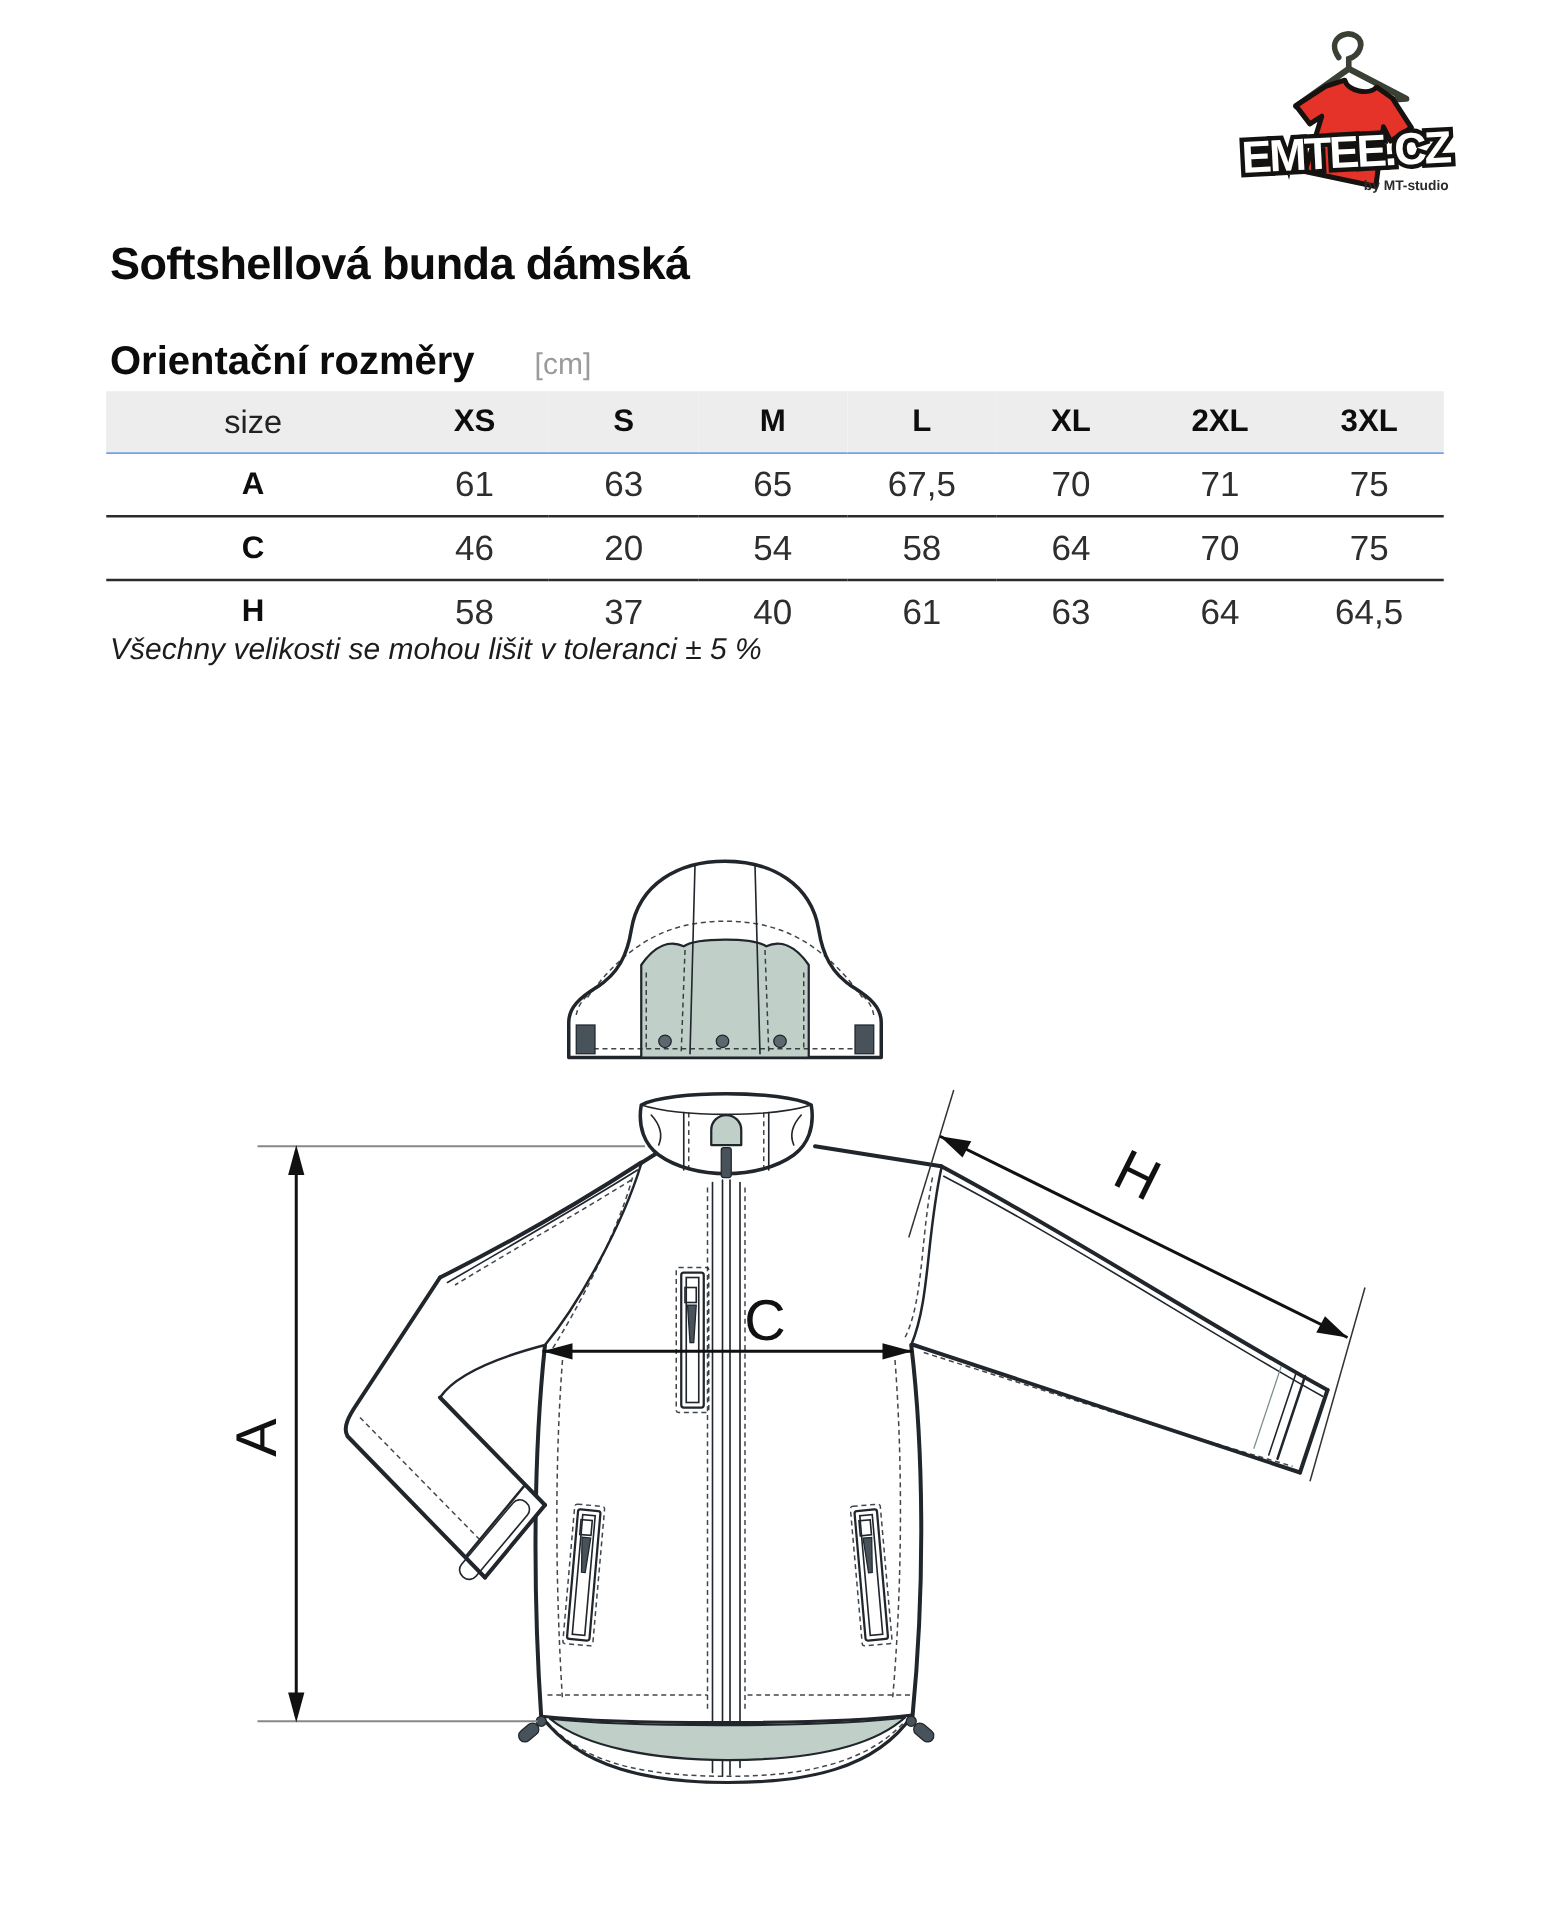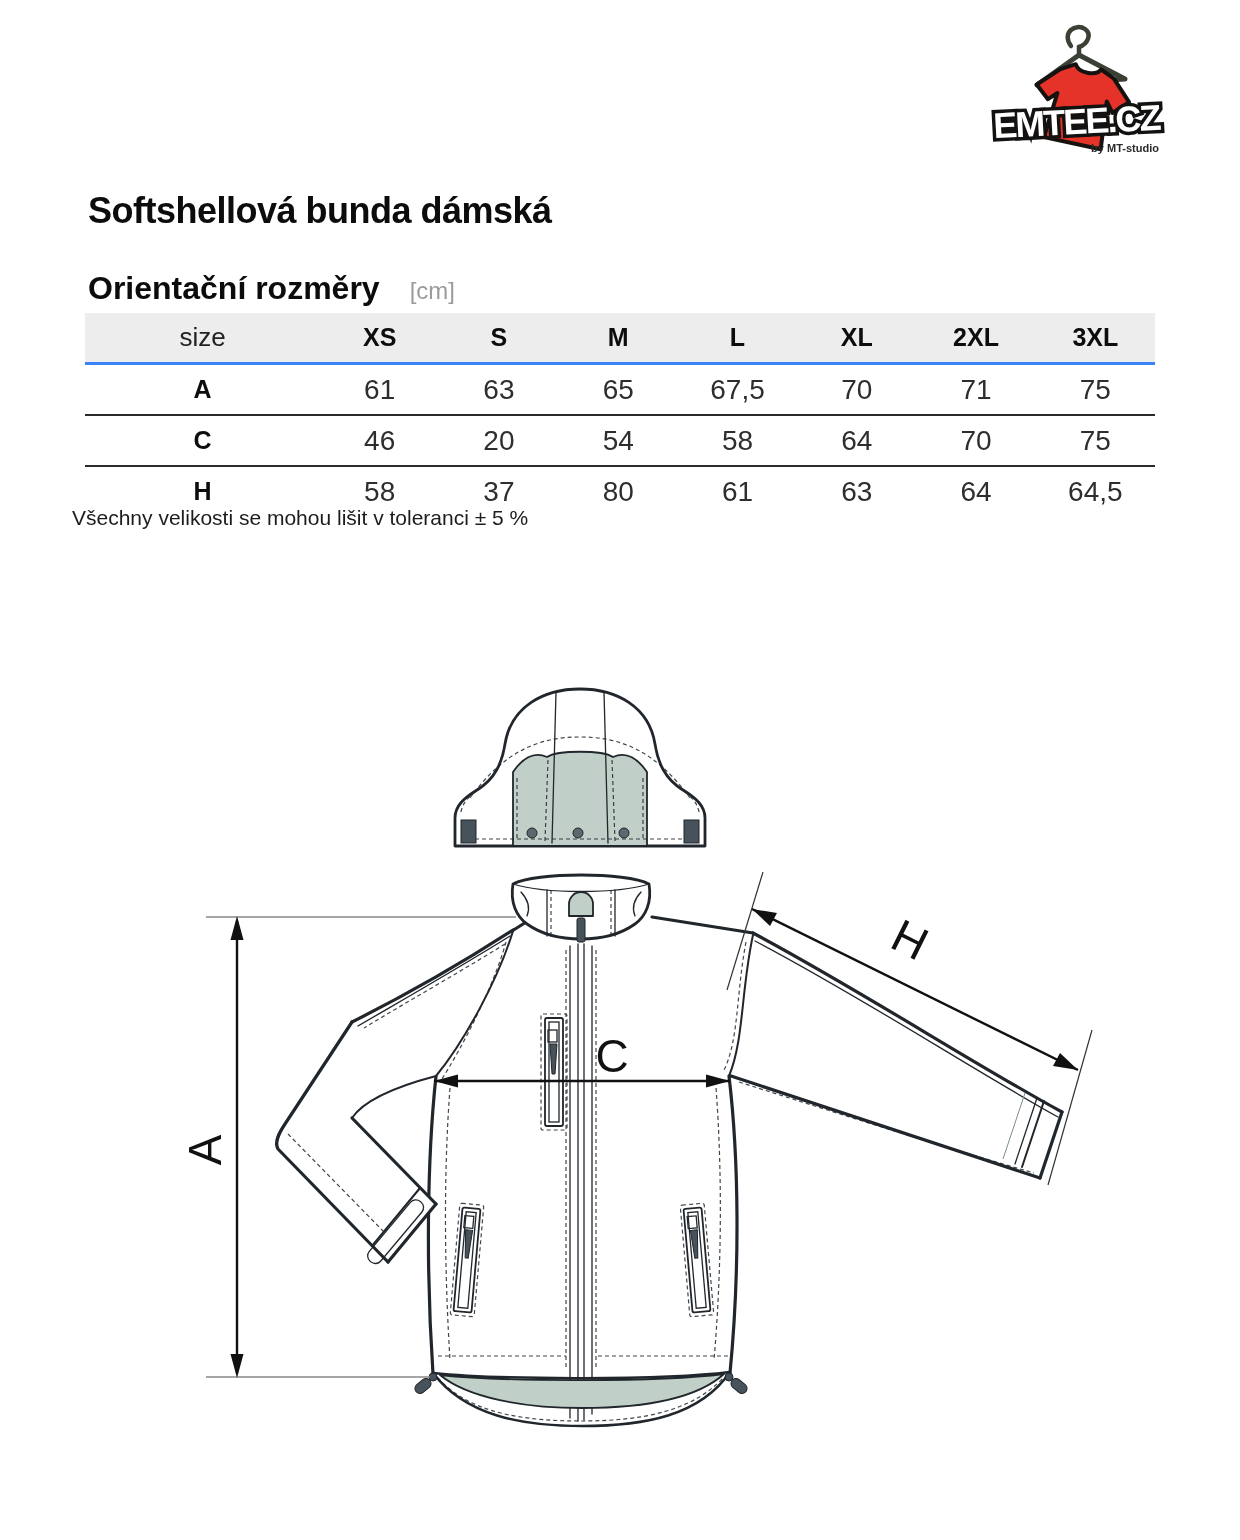--- a/index.html
+++ b/index.html
@@ -6,36 +6,36 @@
   body{
     width:1240px;height:1540px;position:relative;background:#ffffff;
     font-family:"Liberation Sans",sans-serif;color:#111;overflow:hidden;
     --line:#20262b; --sage:#c0d0c9; --red:#e63329;
   }
   .abs{position:absolute;}
   
   .page-title{left:88px;top:190px;font-size:36px;font-weight:700;letter-spacing:-.5px;color:#0c0c0c;}
   .subtitle-row{left:88px;top:270px;display:flex;align-items:baseline;}
   .subtitle{font-size:32px;font-weight:700;color:#0c0c0c;}
-  .unit{font-size:24px;font-weight:400;color:#9b9b9b;margin-left:30px;}
+  .unit{font-size:24px;font-weight:400;color:#9b9b9b;margin-left:48px;}
   
   table.size-table{
     position:absolute;left:85px;top:313px;width:1070px;
     border-collapse:collapse;table-layout:fixed;
   }
   .size-table col.c0{width:235px;}
   .size-table th,.size-table td{height:49px;text-align:center;vertical-align:middle;padding:0;}
   .size-table thead tr{background:#ededed;}
-  .size-table thead th{font-size:25px;font-weight:700;border-bottom:3px solid #3b82f6;color:#0d0d0d;margin-top:40px;}
+  .size-table thead th{font-size:25px;font-weight:700;border-bottom:1px solid #3b82f6;color:#0d0d0d;margin-top:40px;}
   .size-table thead th.size-col{font-weight:400;font-size:26px;color:#222;}
   .size-table tbody th{font-size:25px;font-weight:700;color:#0d0d0d;}
   .size-table tbody td{font-size:28px;font-weight:400;color:#2e2e2e;}
   .size-table tbody tr{border-bottom:2px solid #2b2b2b;}
   .size-table tbody tr:last-child{border-bottom:none;}
-  .tolerance-note{left:72px;top:506px;font-size:21px;color:#1c1c1c;}
+  .tolerance-note{left:88px;top:506px;font-size:24px;font-style:italic;color:#1c1c1c;}
   
   .ln  {fill:none;stroke:var(--line);stroke-width:2.5;stroke-linecap:round;}
   .ln3 {fill:none;stroke:var(--line);stroke-width:3.2;stroke-linecap:round;stroke-linejoin:round;}
   .md  {fill:none;stroke:var(--line);stroke-width:2;stroke-linecap:round;}
   .thin{fill:none;stroke:var(--line);stroke-width:1.3;stroke-linecap:round;}
   .dashf{fill:none;stroke:var(--line);stroke-width:1.2;stroke-dasharray:4 3;opacity:.85;}
   .fillw{fill:#fff;stroke:var(--line);stroke-width:2.8;stroke-linejoin:round;}
   .fillonly{fill:#fff;stroke:none;}
   .sage{fill:var(--sage);stroke:var(--line);stroke-width:1.8;stroke-linejoin:round;}
   .pocket{fill:#fff;stroke:var(--line);stroke-width:1.8;}
@@ -112,21 +112,21 @@
       <td>54</td>
       <td>58</td>
       <td>64</td>
       <td>70</td>
       <td>75</td>
     </tr>
     <tr>
       <th>H</th>
       <td>58</td>
       <td>37</td>
-      <td>80</td>
+      <td>40</td>
       <td>61</td>
       <td>63</td>
       <td>64</td>
       <td>64,5</td>
     </tr>
   </tbody>
 </table>
 
 <div class="abs tolerance-note">Všechny velikosti se mohou lišit v toleranci ± 5 %</div>
 

